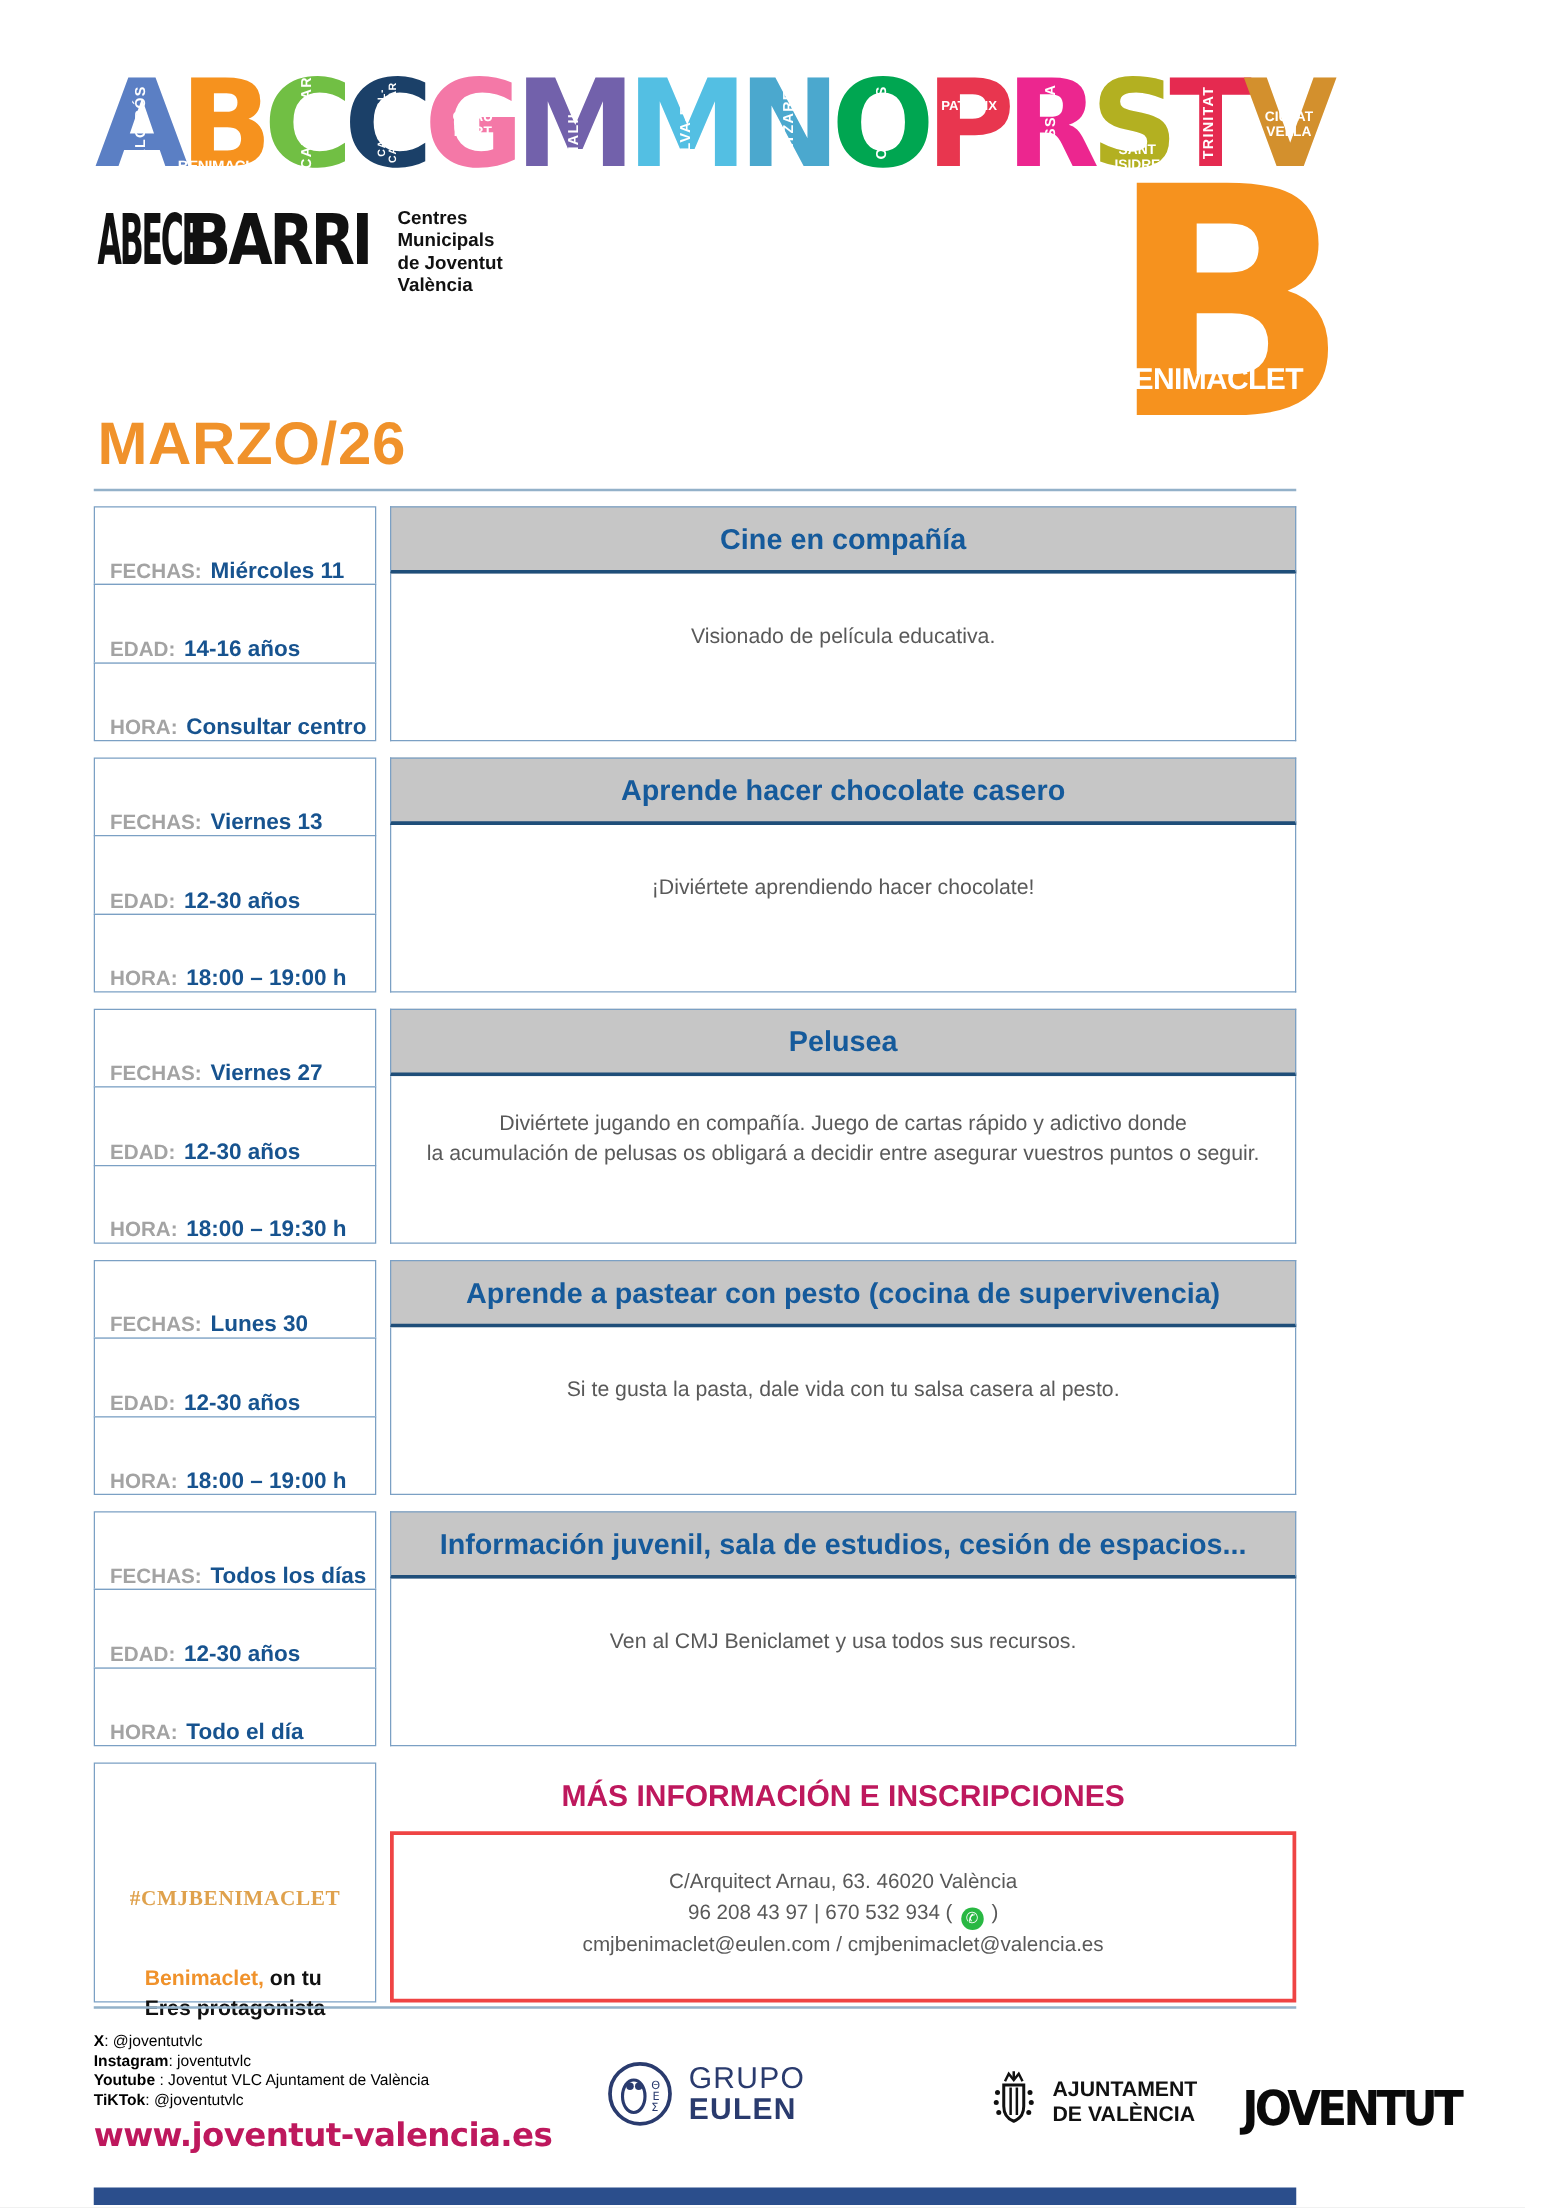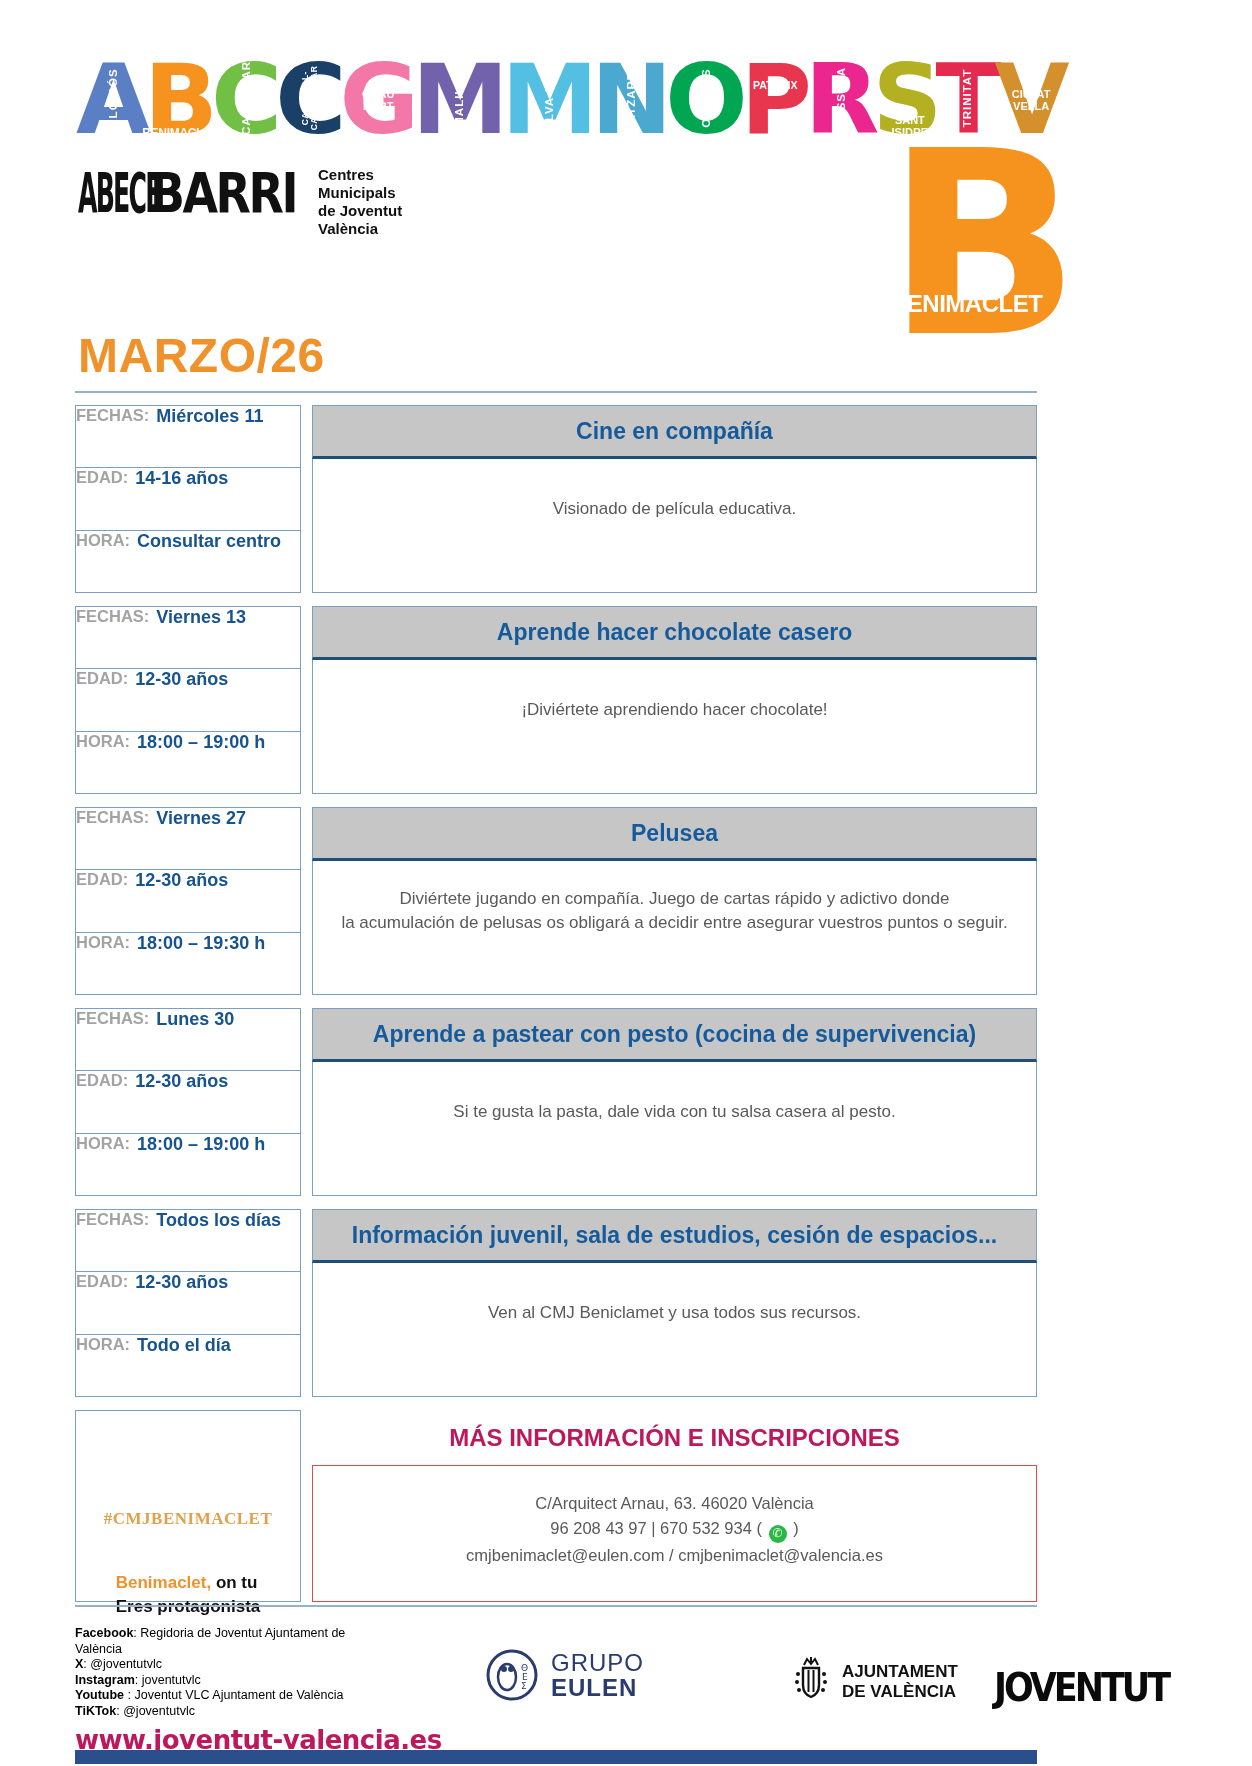--- a/index.html
+++ b/index.html
@@ -35,36 +35,36 @@
 
   
   .month { position:absolute; left:78px; top:328px; font-size:48px; font-weight:bold; color:#F0922B; letter-spacing:.5px; }
   .hr { position:absolute; left:75px; width:962px; border-top:2px solid #93B1C9; }
   .hr1 { top:391px; } .hr2 { top:1605px; }
 
   
   .events { position:absolute; left:75px; top:405px; width:962px; }
   .row { display:flex; gap:11px; height:188px; margin-bottom:13px; }
   .leftcol { width:226px; display:flex; flex-direction:column; }
-  .cell { flex:1; border:1px solid #7BA0C4; background:#fff; display:flex; align-items:flex-start; gap:7px; }
+  .cell { flex:1; border:1px solid #7BA0C4; background:#fff; display:flex; align-items:flex-end; padding-left:12px; gap:7px; }
   .cell + .cell { margin-top:-1px; }
   .flabel { color:#A3A3A3; font-weight:bold; font-size:16.5px; white-space:nowrap; }
   .fvalue { color:#17538F; font-weight:bold; font-size:18px; white-space:nowrap; }
   .rightcol { flex:1; display:flex; flex-direction:column; }
   .band { height:54px; background:#C6C6C6; border:1px solid #7BA0C4; border-bottom:3px solid #1F4E79; display:flex; align-items:center; justify-content:center; color:#155A9B; font-weight:bold; font-size:23px; }
   .desc { flex:1; border:1px solid #7BA0C4; border-top:none; background:#fff; display:flex; align-items:center; justify-content:center; padding:0 18px 34px 18px; color:#595959; font-size:17px; line-height:24px; text-align:center; white-space:pre-line; }
 
   
   .info-left { width:226px; border:1px solid #7BA0C4; background:#fff; display:flex; flex-direction:column; align-items:center; padding-top:58px; }
   .hashtag { color:#DFA14C; font-family:"Liberation Serif", serif; font-weight:bold; font-size:17px; letter-spacing:.5px;margin-top:40px; }
   .slogan { margin-top:42px; font-size:17px; font-weight:bold; color:#111; line-height:24px; }
   .slogan .org { color:#F0922B; }
   .info-right { flex:1; display:flex; flex-direction:column; }
   .info-heading { height:55px; display:flex; align-items:center; justify-content:center; color:#be185d; font-weight:bold; font-size:24px; }
-  .contact-box { flex:1; border:1px solid #ef4444; background:#fff; display:flex; flex-direction:column; align-items:center; padding-top:25px; color:#595959; font-size:16.5px; line-height:25px; }
+  .contact-box { flex:1; border:3px solid #ef4444; background:#fff; display:flex; flex-direction:column; align-items:center; padding-top:25px; color:#595959; font-size:16.5px; line-height:25px; }
   .wa { display:inline-flex; width:18px; height:18px; border-radius:50%; background:#29B843; color:#fff; font-size:12px; align-items:center; justify-content:center; vertical-align:-3px; margin:0 2px; }
 
   
   .footer { position:absolute; left:75px; top:1622px; width:962px; height:118px; display:flex; align-items:flex-start; }
   .f-social { width:300px; font-size:12.5px; line-height:15.5px; color:#000; padding-top:4px; }
   .f-social b { font-weight:bold; }
   .f-web { margin-top:14px; font-family:"DejaVu Sans", sans-serif; font-weight:900; font-size:26px; letter-spacing:-.5px; color:#be185d; white-space:nowrap; }
   .f-sep-short { width:3px; height:36px; background:#444; margin:66px 0 0 12px; }
   .f-eulen { display:flex; align-items:center; gap:12px; margin:26px 0 0 98px; }
   .f-eulen .etext { color:#2A3B6E; font-size:24px; line-height:25px; letter-spacing:1px; }
@@ -288,21 +288,20 @@
           <div>cmjbenimaclet@eulen.com /  cmjbenimaclet@valencia.es</div>
         </div>
       </div>
     </div>
   </div>
 
   <div class="hr hr2"></div>
 
   <div class="footer">
     <div class="f-social">
-      <div><b>Facebook</b><span>: Regidoria de Joventut Ajuntament de València</span></div>
       <div><b>X</b><span>: @joventutvlc</span></div>
       <div><b>Instagram</b><span>: joventutvlc</span></div>
       <div><b>Youtube</b><span> : Joventut VLC  Ajuntament de València</span></div>
       <div><b>TiKTok</b><span>: @joventutvlc</span></div>
       <div class="f-web">www.joventut-valencia.es</div>
     </div>
     <div class="f-sep-short"></div>
 
     <div class="f-eulen">
       <svg width="54" height="54" viewBox="0 0 54 54">

